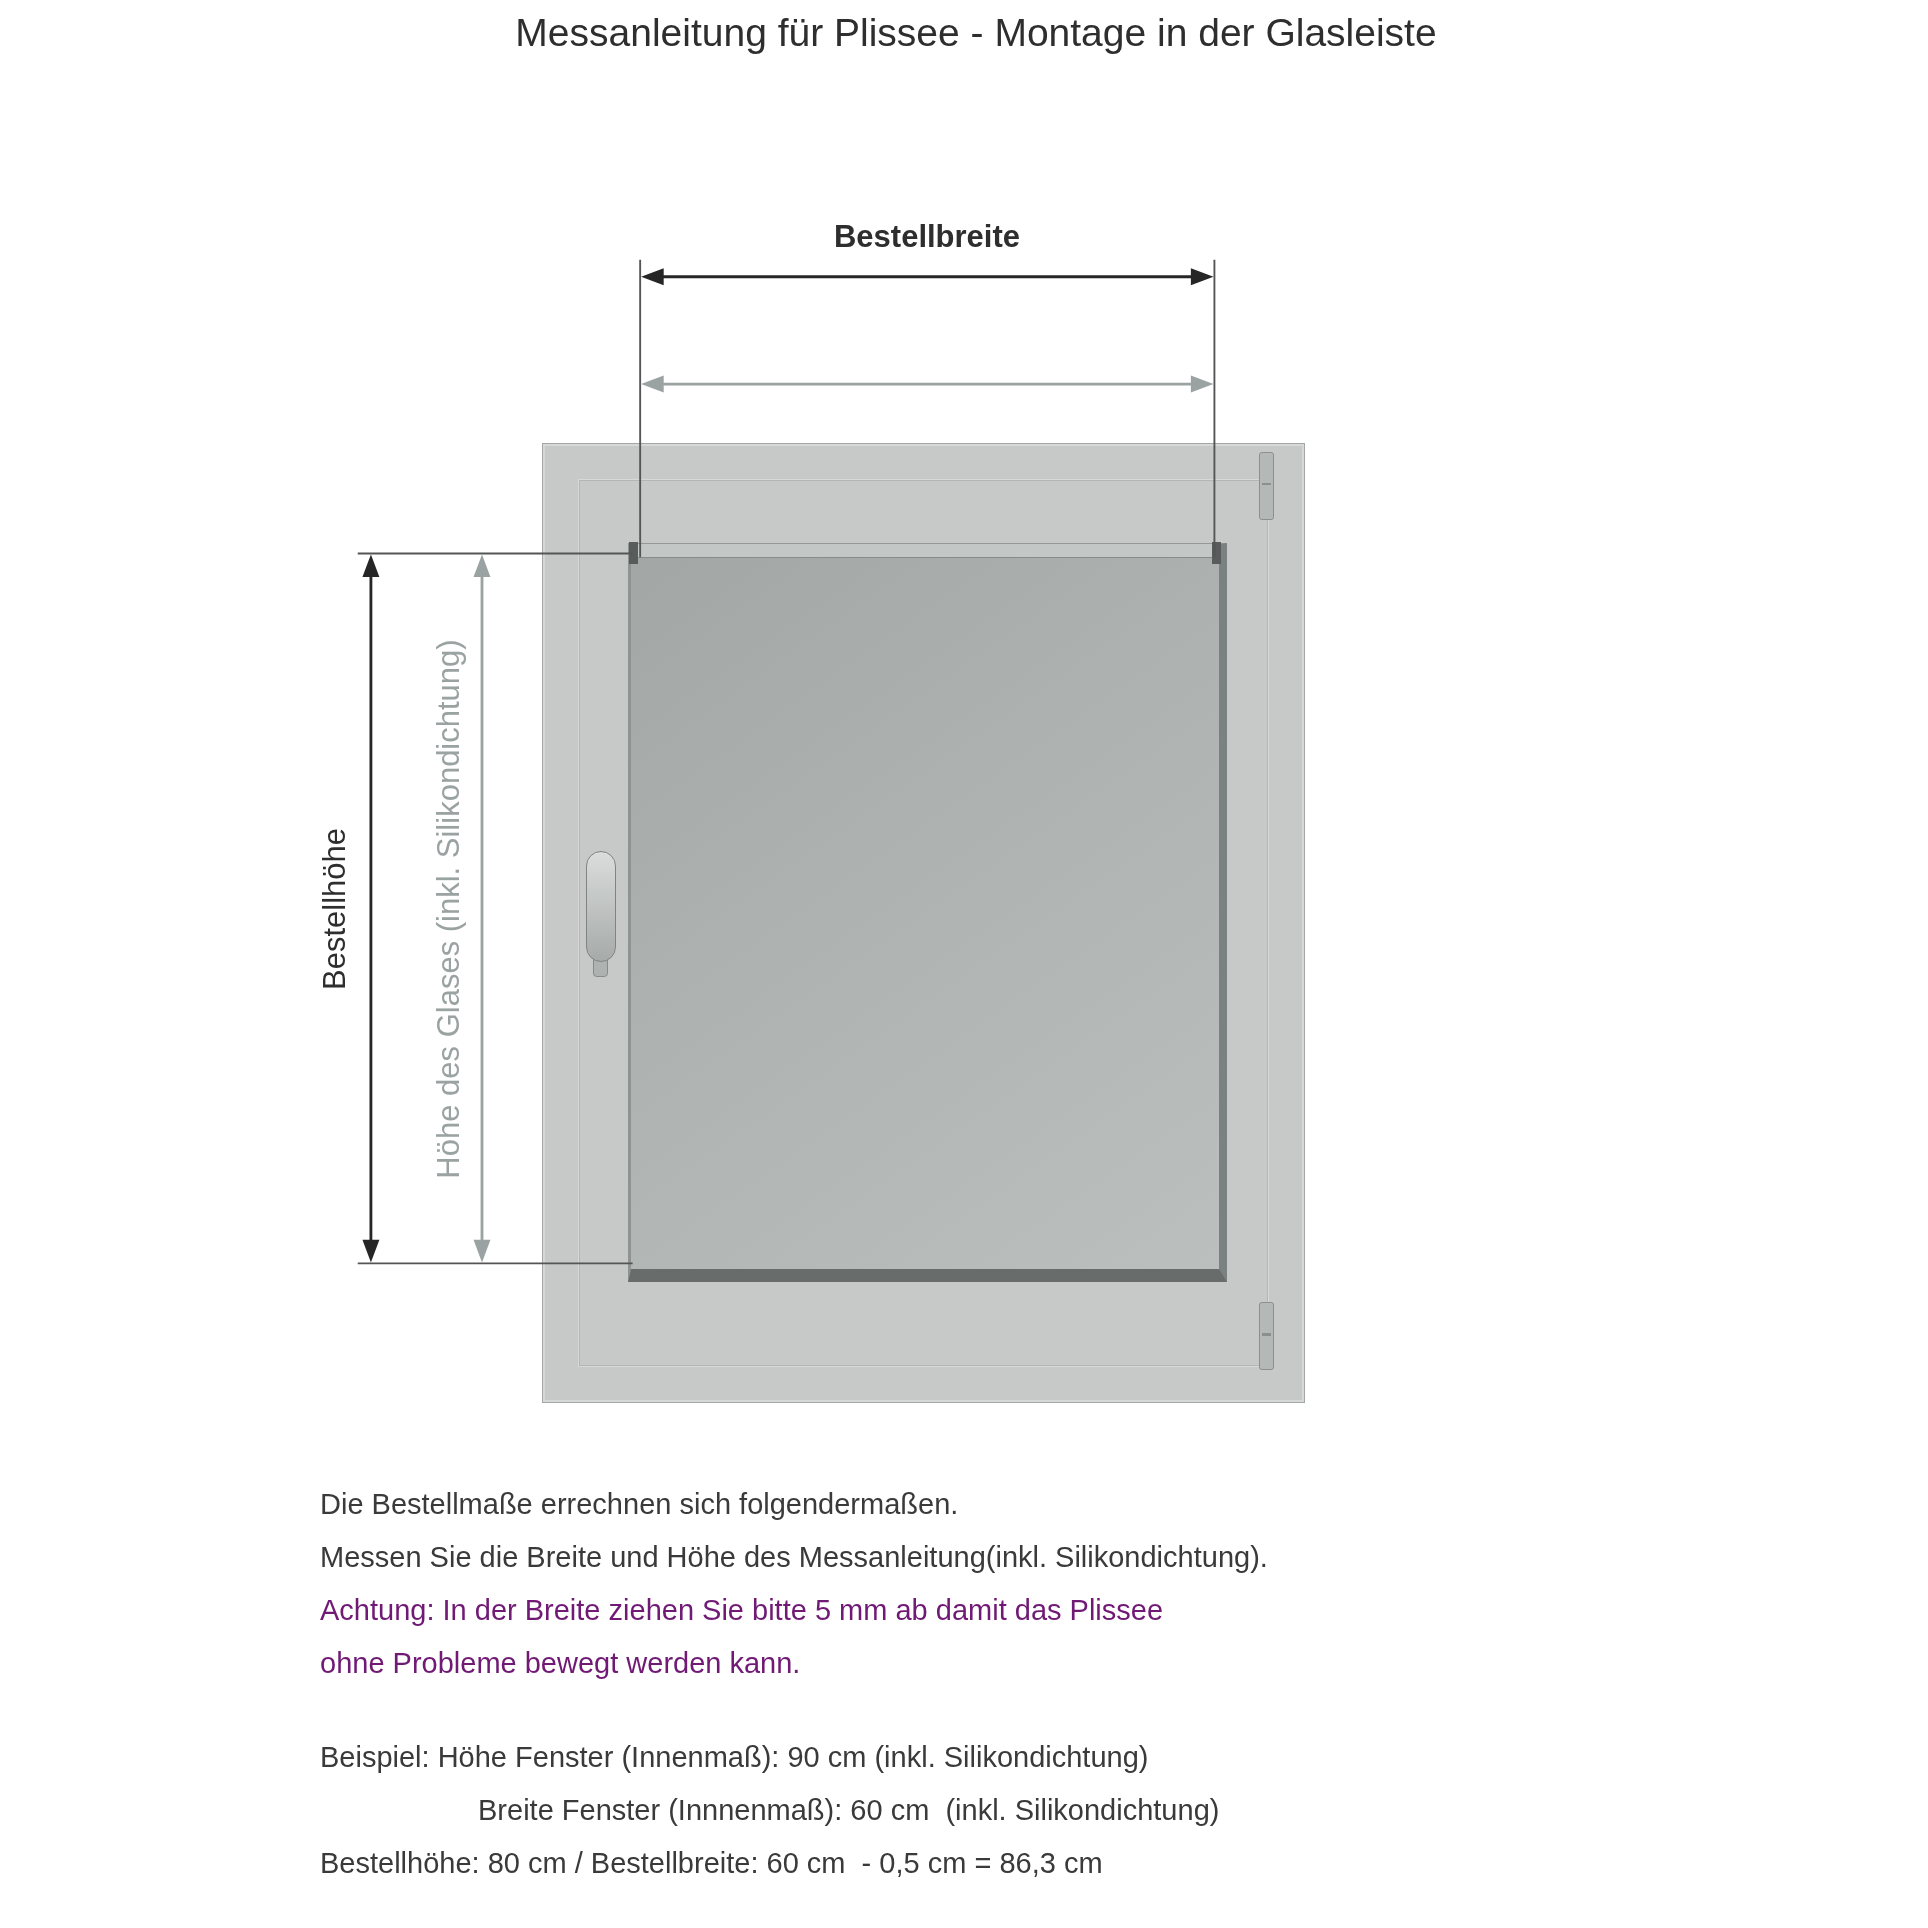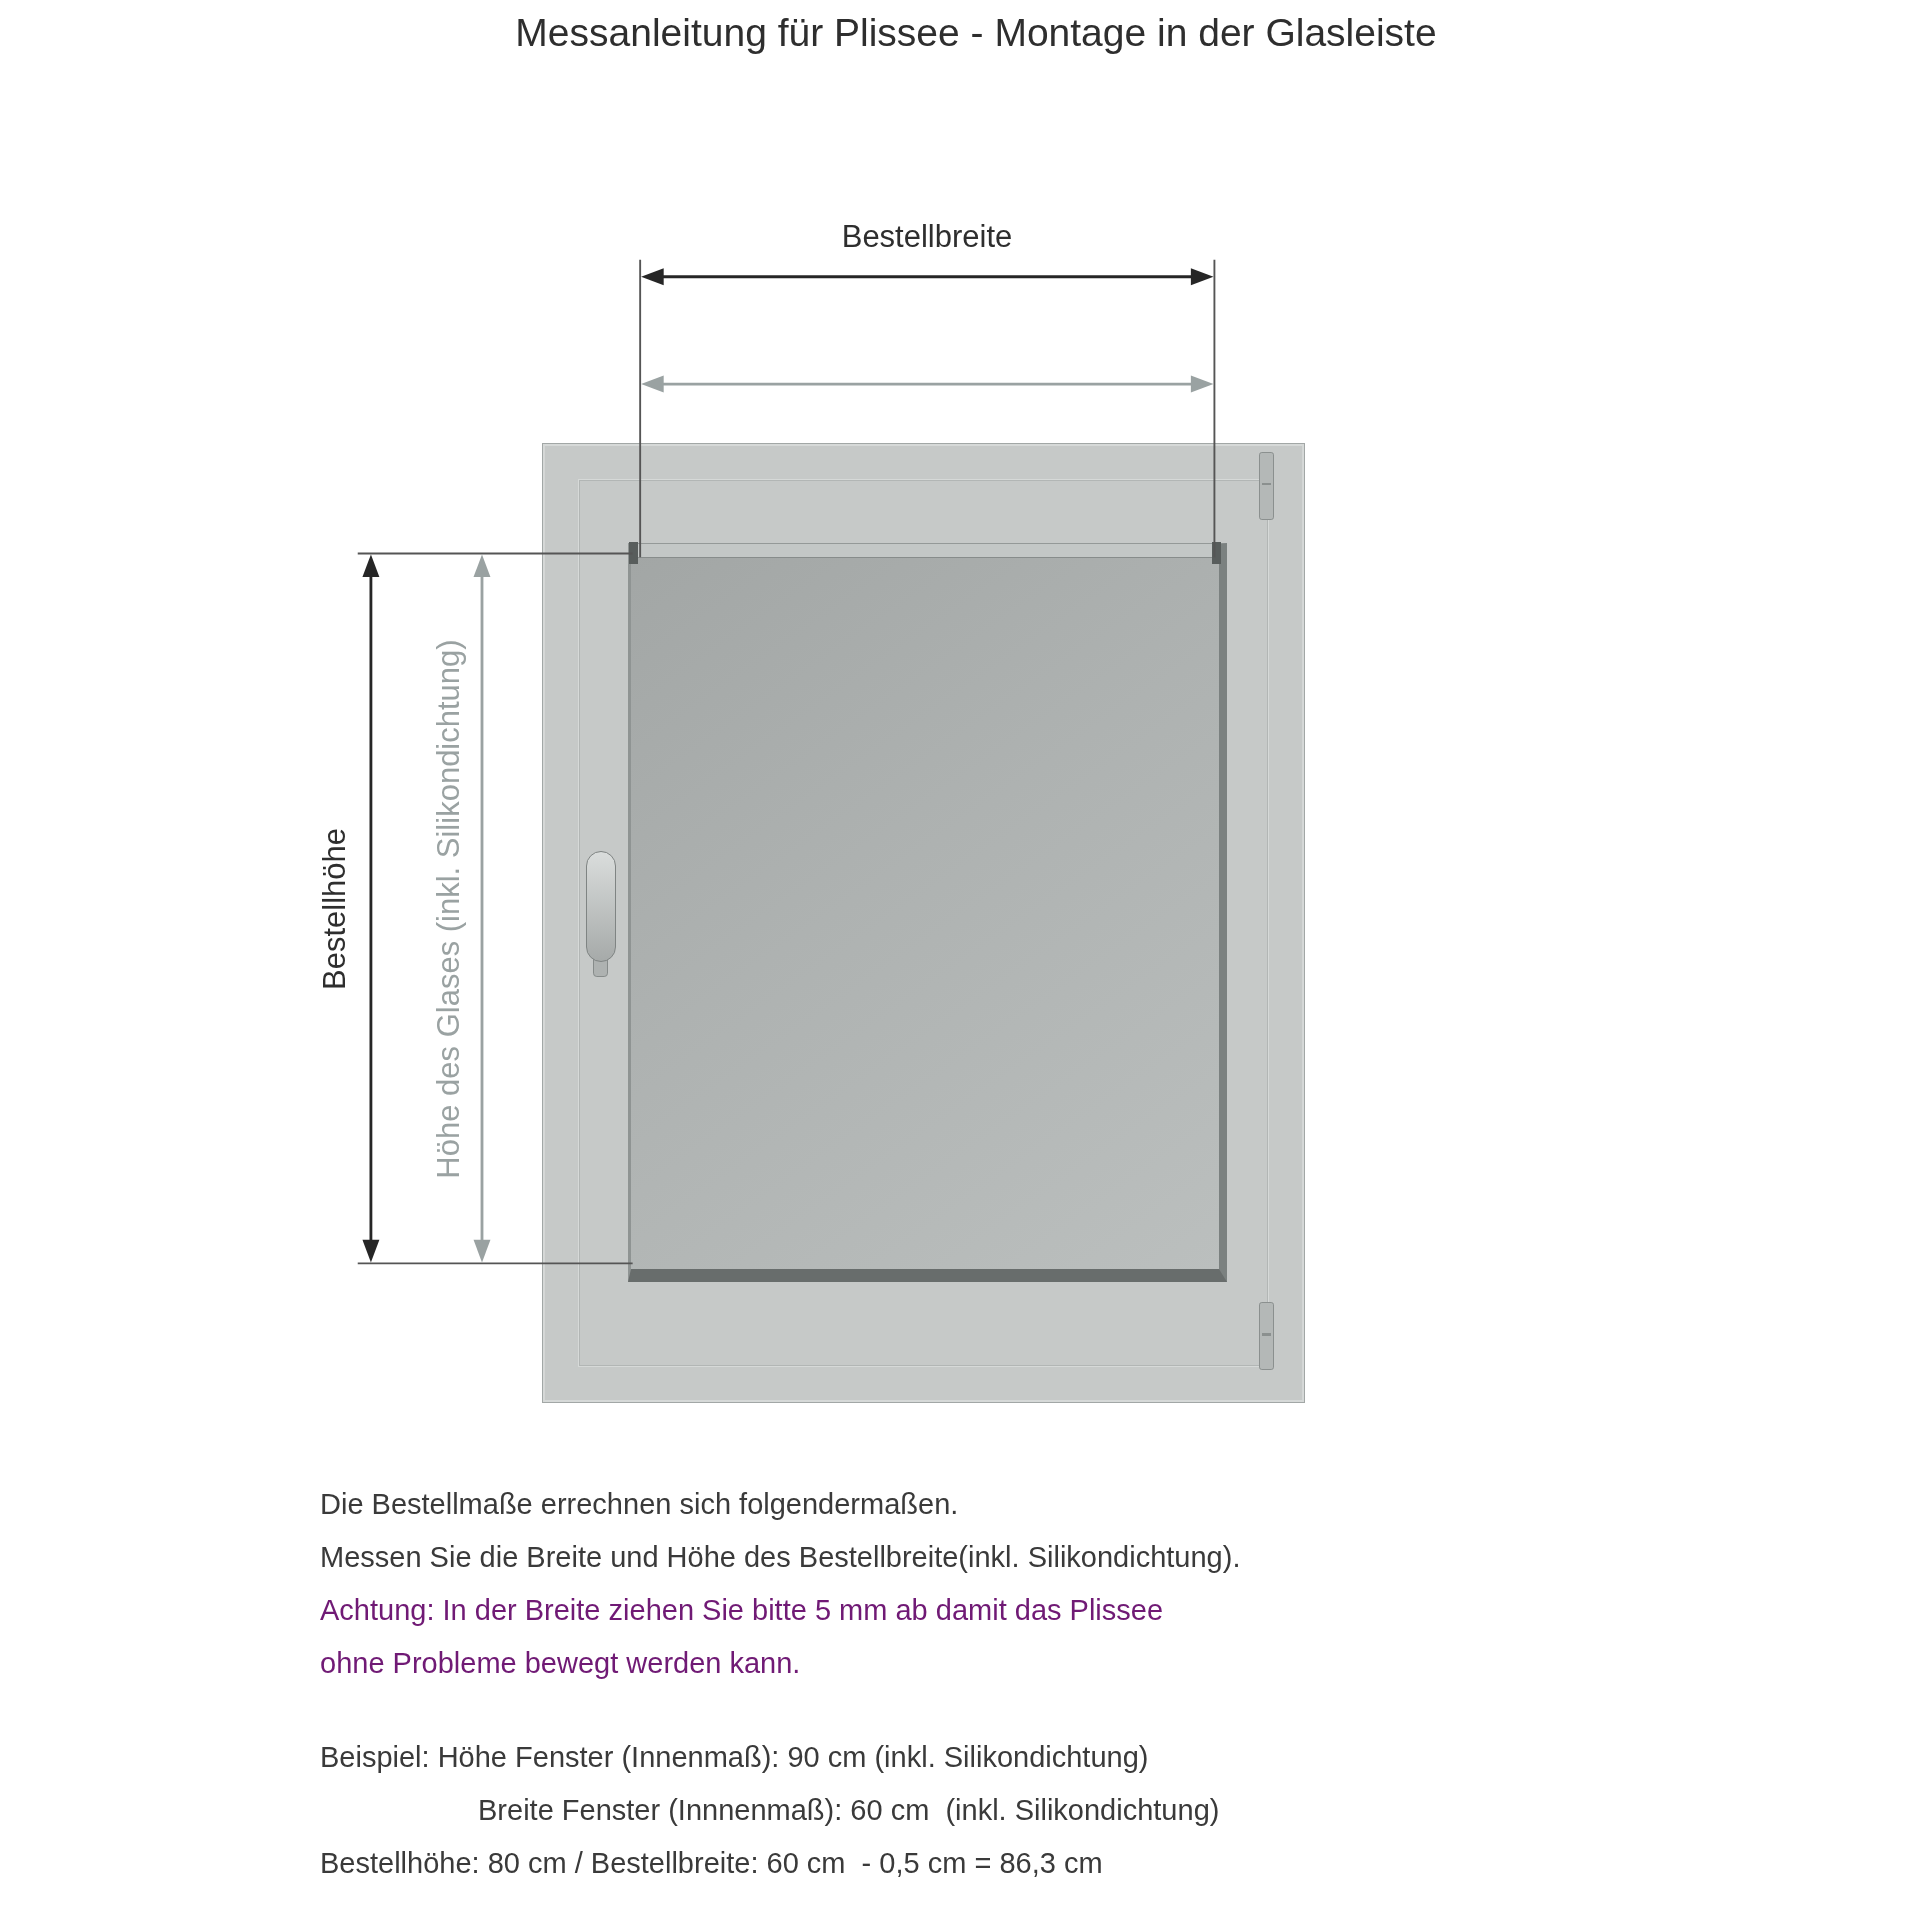--- a/index.html
+++ b/index.html
@@ -104,27 +104,27 @@
       <polygon class="fb" points="394,589 385,613 403,613"></polygon>
       <polygon class="fb" points="394,1341 385,1317 403,1317"></polygon>
     </g>
     <g>
       <line class="gry" x1="512" y1="608" x2="512" y2="1322"></line>
       <polygon class="fg" points="512,589 503,613 521,613"></polygon>
       <polygon class="fg" points="512,1341 503,1317 521,1317"></polygon>
     </g>
   </svg>
 
-  <div class="dim-label" style="left:927px; top:237px;">Bestellbreite</div>
+  <div class="dim-label" style="left:927px; top:237px;font-weight:bold;">Bestellbreite</div>
   <div class="dim-label vertical" style="left:335px; top:909px;">Bestellhöhe</div>
   <div class="dim-label vertical gray" style="left:449px; top:909px;">Höhe des Glases (inkl. Silikondichtung)</div>
 
   <div class="instructions">
     <div class="line">Die Bestellmaße errechnen sich folgendermaßen.</div>
-    <div class="line">Messen Sie die Breite und Höhe des Bestellbreite(inkl. Silikondichtung).</div>
+    <div class="line">Messen Sie die Breite und Höhe des Messanleitung(inkl. Silikondichtung).</div>
     <div class="line warning">Achtung: In der Breite ziehen Sie bitte 5 mm ab damit das Plissee</div>
     <div class="line warning">ohne Probleme bewegt werden kann.</div>
     <div class="spacer"></div>
     <div class="line">Beispiel: Höhe Fenster (Innenmaß): 90 cm (inkl. Silikondichtung)</div>
     <div class="line indent">Breite Fenster (Innnenmaß): 60 cm  (inkl. Silikondichtung)</div>
     <div class="line">Bestellhöhe: 80 cm / Bestellbreite: 60 cm  - 0,5 cm = 86,3 cm</div>
   </div>
 
 </div>
 

